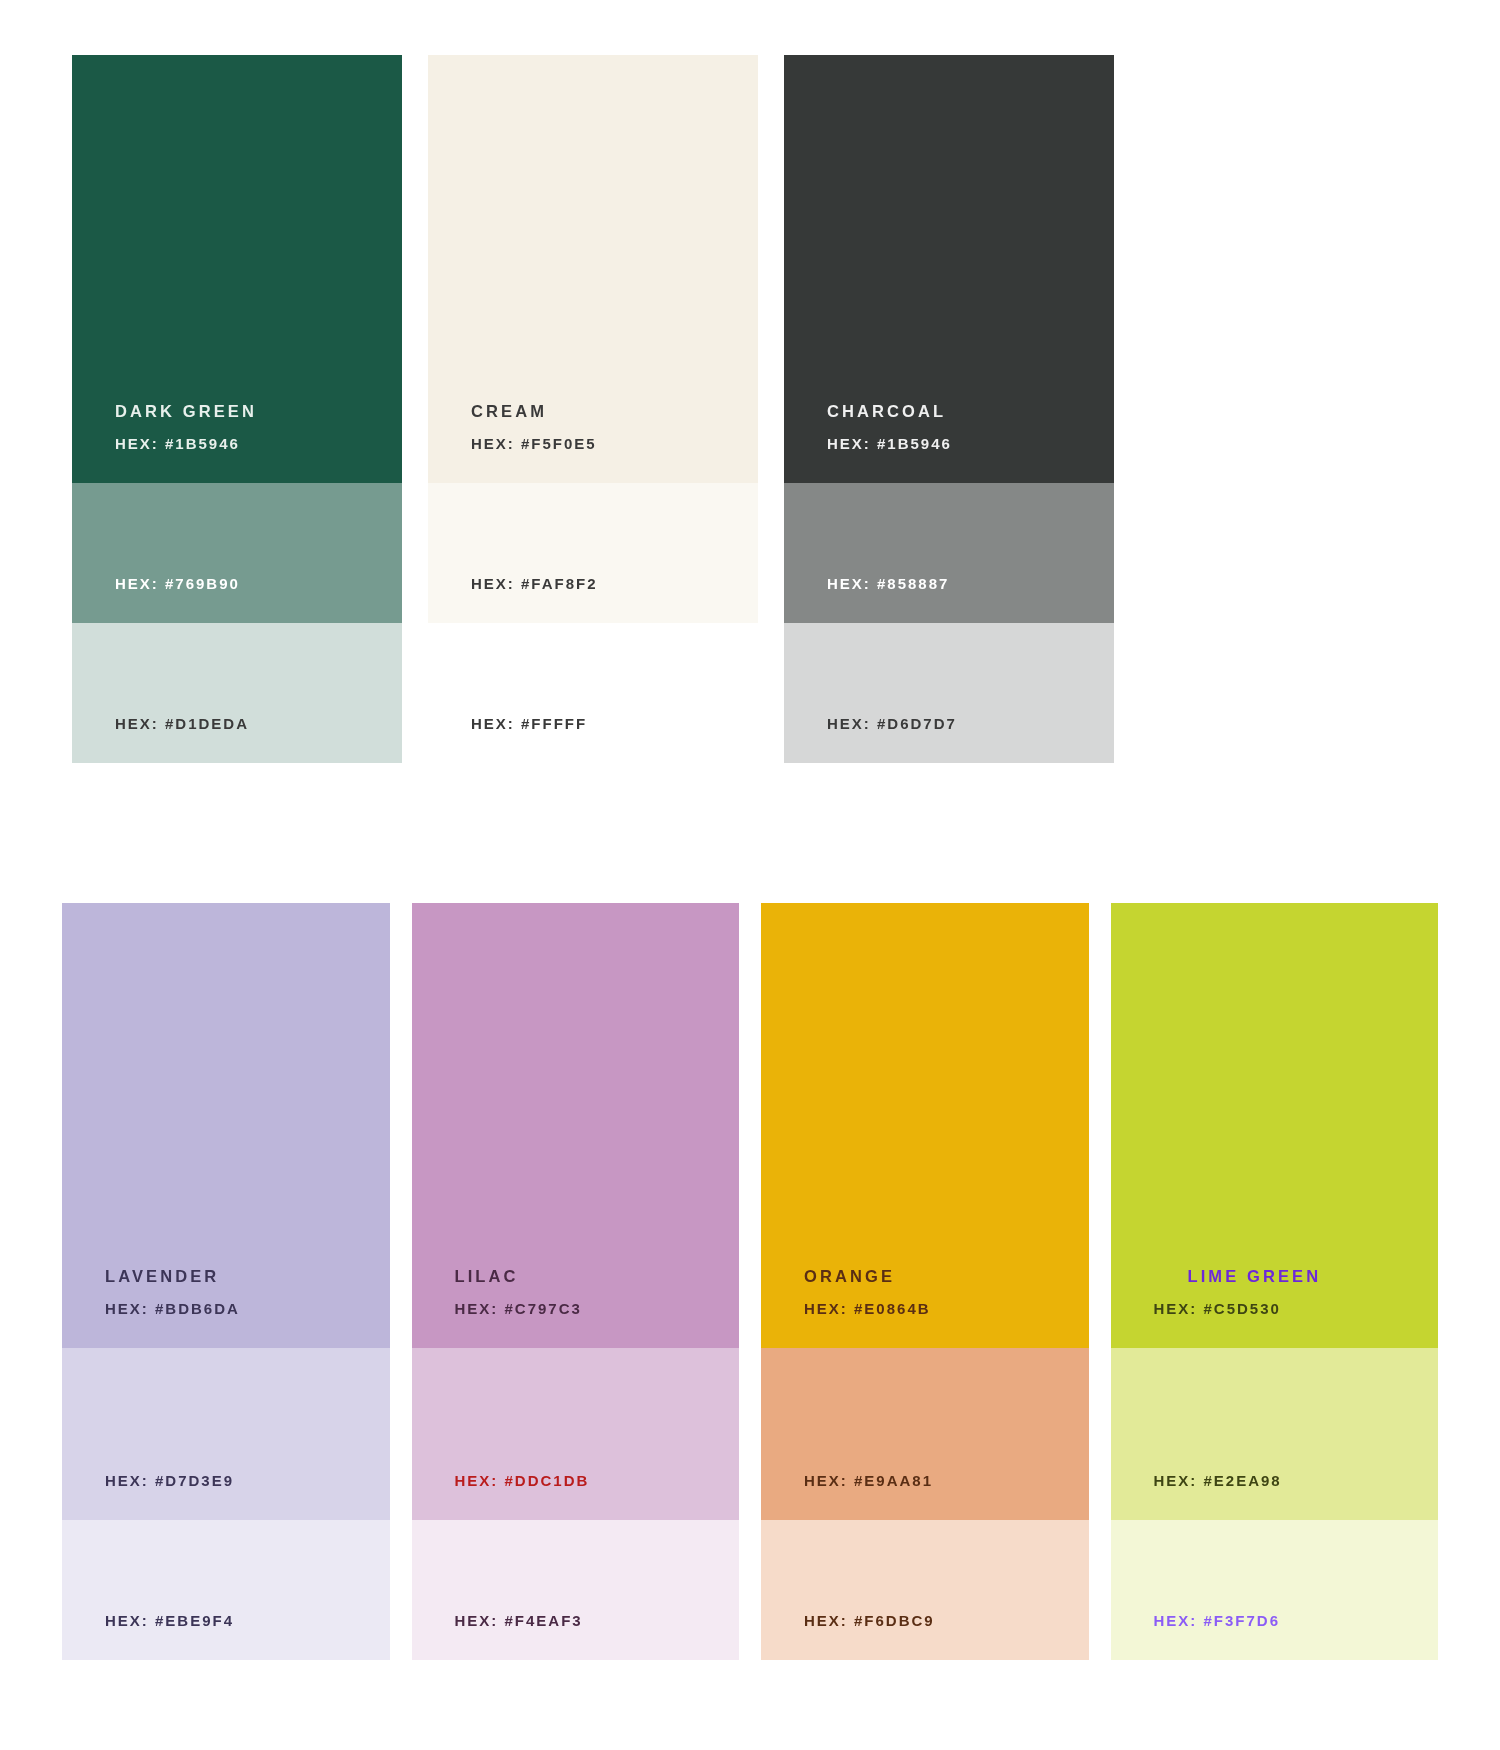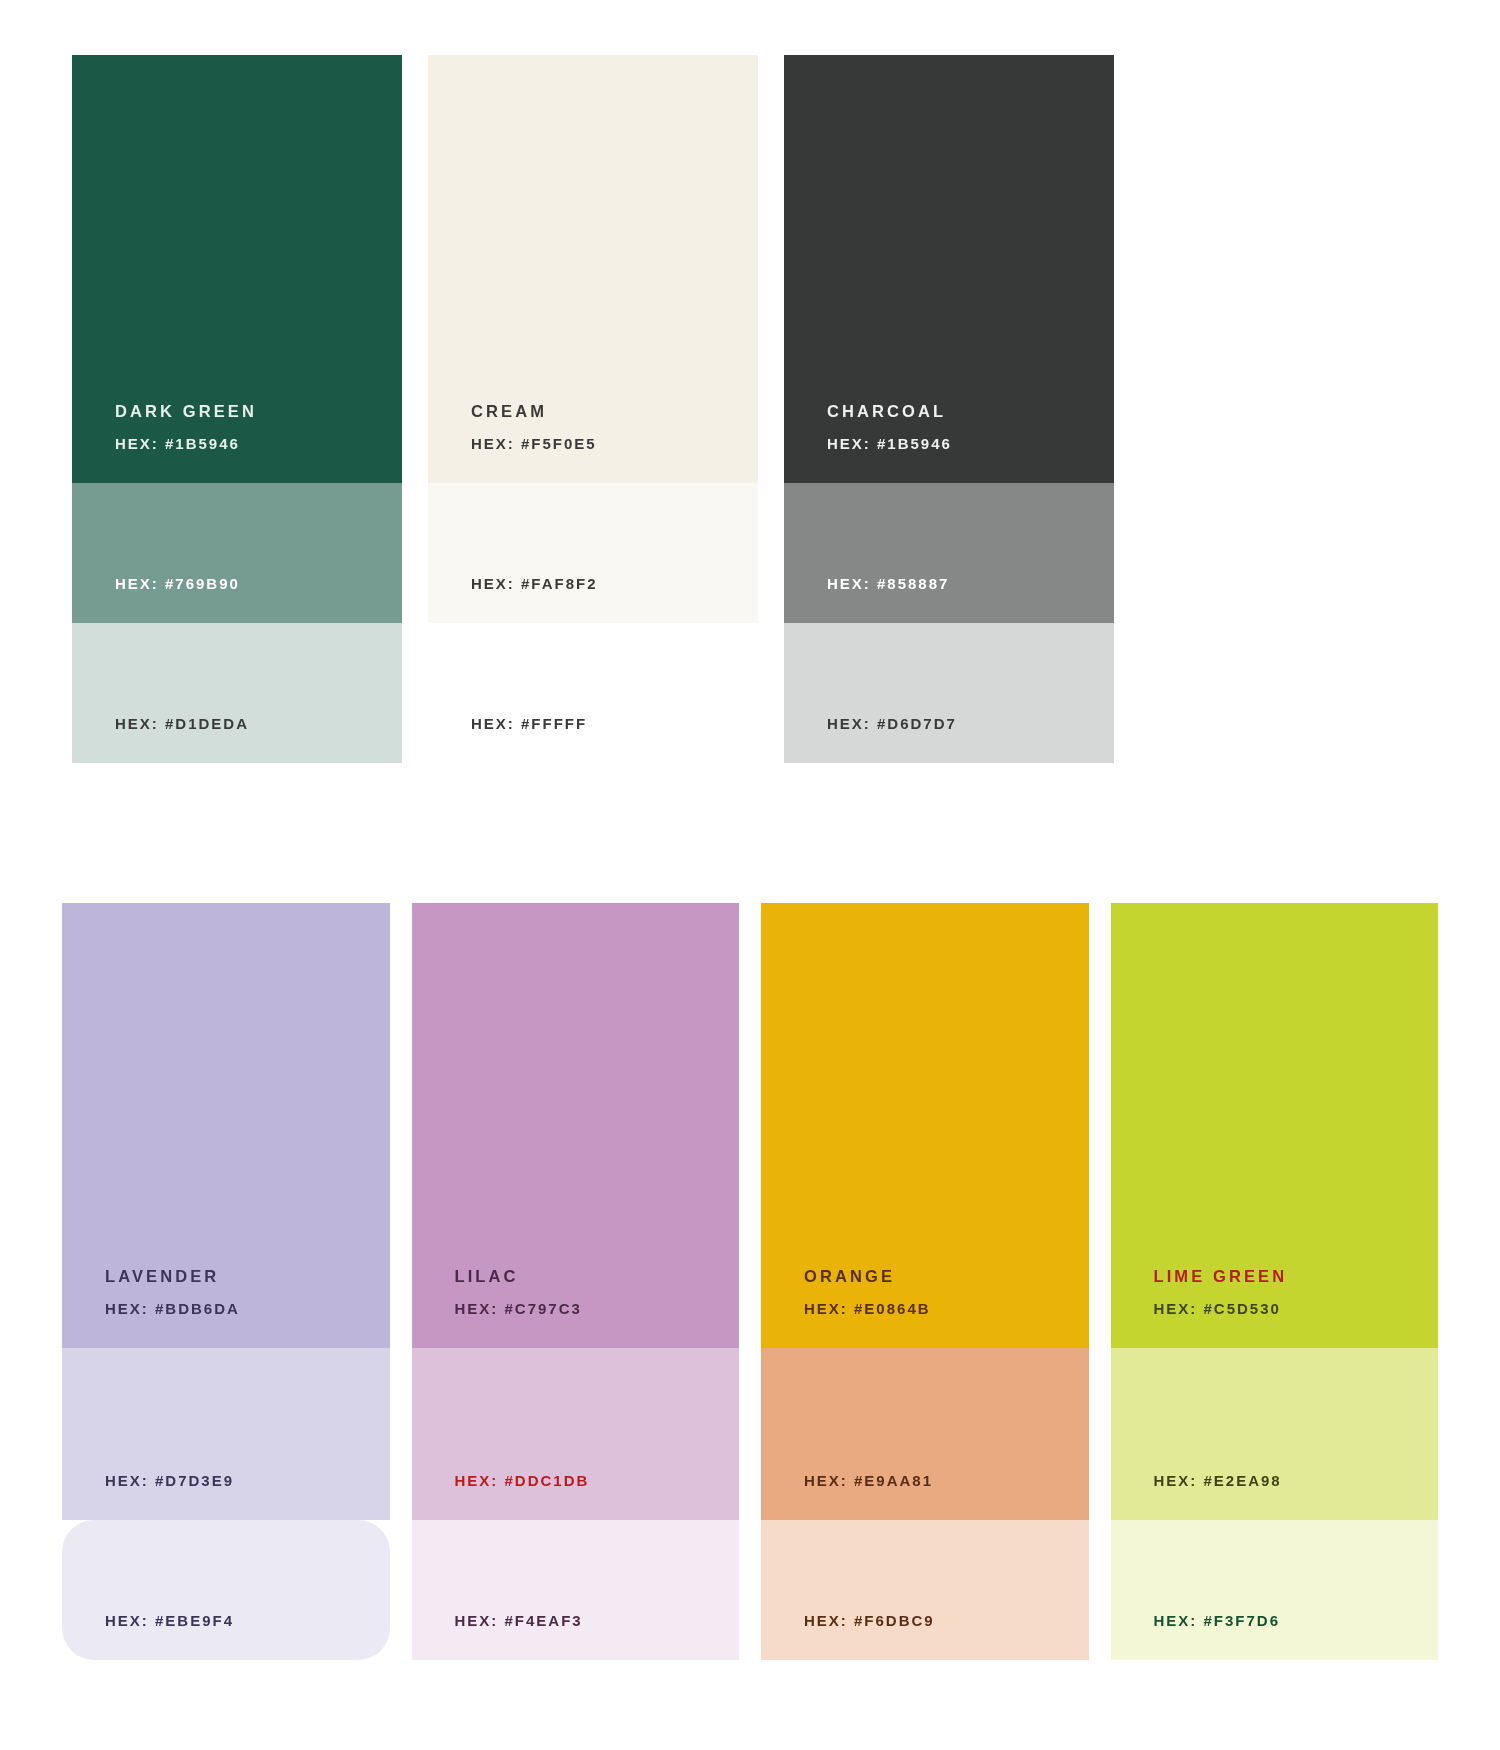--- a/index.html
+++ b/index.html
@@ -158,21 +158,21 @@
           <div class="labels">
             <div class="swatch-name" style="color: rgb(60, 53, 87);">LAVENDER</div>
             <div class="swatch-hex" style="color: rgb(60, 53, 87);">HEX: #BDB6DA</div>
           </div>
         </div>
         <div class="swatch swatch-secondary" style="background: rgb(215, 211, 233);">
           <div class="labels">
             <div class="swatch-hex" style="color: rgb(60, 53, 87);">HEX: #D7D3E9</div>
           </div>
         </div>
-        <div class="swatch swatch-tertiary" style="background: rgb(235, 233, 244); border-radius: 32px;">
+        <div class="swatch swatch-tertiary" style="background: rgb(235, 233, 244);">
           <div class="labels">
             <div class="swatch-hex" style="color: rgb(60, 53, 87);">HEX: #EBE9F4</div>
           </div>
         </div>
       </div>
       <div class="col">
         <div class="swatch swatch-primary" style="background: rgb(199, 151, 195);">
           <div class="labels">
             <div class="swatch-name" style="color: rgb(74, 42, 69);">LILAC</div>
             <div class="swatch-hex" style="color: rgb(74, 42, 69);">HEX: #C797C3</div>
@@ -203,30 +203,30 @@
         </div>
         <div class="swatch swatch-tertiary" style="background: rgb(246, 219, 201);">
           <div class="labels">
             <div class="swatch-hex" style="color: rgb(90, 46, 20);">HEX: #F6DBC9</div>
           </div>
         </div>
       </div>
       <div class="col">
         <div class="swatch swatch-primary" style="background: rgb(197, 213, 48);">
           <div class="labels">
-            <div class="swatch-name" style="color: #b91c1c;">LIME GREEN</div>
+            <div class="swatch-name" style="color: #6d28d9; margin-left: 34px;">LIME GREEN</div>
             <div class="swatch-hex" style="color: rgb(62, 69, 19);">HEX: #C5D530</div>
           </div>
         </div>
         <div class="swatch swatch-secondary" style="background: rgb(226, 234, 152);">
           <div class="labels">
             <div class="swatch-hex" style="color: rgb(62, 69, 19);">HEX: #E2EA98</div>
           </div>
         </div>
         <div class="swatch swatch-tertiary" style="background: rgb(243, 247, 214);">
           <div class="labels">
-            <div class="swatch-hex" style="color: #14532d; margin-top: 14px;">HEX: #F3F7D6</div>
+            <div class="swatch-hex" style="color: #8b5cf6; margin-top: 14px;">HEX: #F3F7D6</div>
           </div>
         </div>
       </div>
     </div>
 
 </div>
 
 </body></html>

